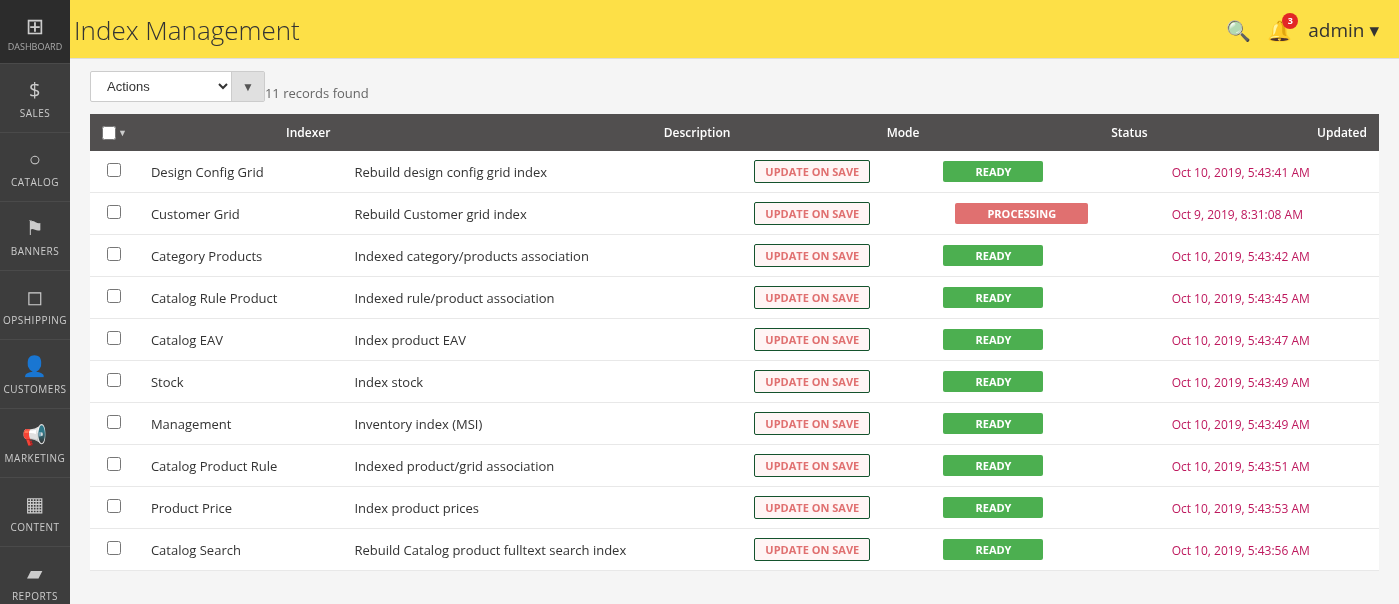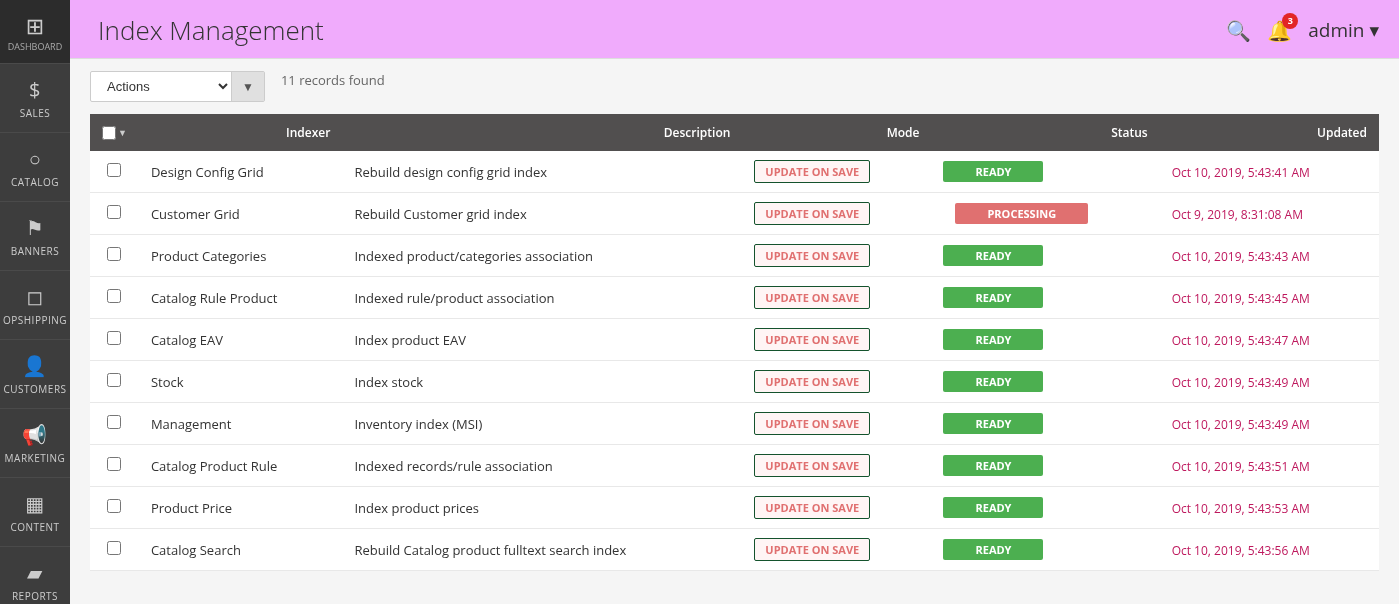--- a/index.html
+++ b/index.html
@@ -46,22 +46,22 @@
     
     .main-content {
       flex: 1;
       display: flex;
       flex-direction: column;
       overflow: hidden;
     }
 
     
     .header {
-      background: #f0abfc;
-      padding: 12px 20px 10px 28px;
+      background: #fde047;
+      padding: 12px 20px 10px 4px;
       display: flex;
       align-items: center;
       justify-content: space-between;
       border-bottom: 1px solid #ddd;
     }
     .header-title {
       font-size: 26px;
       font-weight: 300;
       color: #333;
     }
@@ -87,22 +87,21 @@
       align-items: center;
       justify-content: center;
       font-weight: bold;
     }
     .admin-label { color: #333; font-size: 19px; cursor: pointer; }
 
     
     .toolbar {
       padding: 12px 20px;
       display: flex;
-      align-items: flex-start;
-      gap: 16px;
+      align-items: flex-end;
       background: #f5f5f5;
     }
     .actions-wrapper {
       display: flex;
       align-items: center;
       border: 1px solid #ccc;
       background: #fff;
       border-radius: 2px;
     }
     .actions-select {
@@ -319,30 +318,30 @@
         <span class="status-badge status-processing">PROCESSING</span>
       </td>
       <td>
         <span class="updated-time">Oct 9, 2019, 8:31:08 AM</span>
       </td>
     </tr>
           <tr>
       <td class="checkbox-col">
         <input type="checkbox" style="">
       </td>
-      <td>Product Categories</td>
-      <td>Indexed product/categories association</td>
-      <td>
-        <span class="mode-badge">UPDATE ON SAVE</span>
-      </td>
-      <td>
-        <span class="status-badge status-ready">READY</span>
-      </td>
-      <td>
-        <span class="updated-time">Oct 10, 2019, 5:43:43 AM</span>
+      <td>Category Products</td>
+      <td>Indexed category/products association</td>
+      <td>
+        <span class="mode-badge">UPDATE ON SAVE</span>
+      </td>
+      <td>
+        <span class="status-badge status-ready">READY</span>
+      </td>
+      <td>
+        <span class="updated-time">Oct 10, 2019, 5:43:42 AM</span>
       </td>
     </tr>
           <tr>
       <td class="checkbox-col">
         <input type="checkbox" style="">
       </td>
       <td>Catalog Rule Product</td>
       <td>Indexed rule/product association</td>
       <td>
         <span class="mode-badge">UPDATE ON SAVE</span>
@@ -400,21 +399,21 @@
       </td>
       <td>
         <span class="updated-time">Oct 10, 2019, 5:43:49 AM</span>
       </td>
     </tr>
           <tr>
       <td class="checkbox-col">
         <input type="checkbox" style="">
       </td>
       <td>Catalog Product Rule</td>
-      <td>Indexed records/rule association</td>
+      <td>Indexed product/grid association</td>
       <td>
         <span class="mode-badge">UPDATE ON SAVE</span>
       </td>
       <td>
         <span class="status-badge status-ready">READY</span>
       </td>
       <td>
         <span class="updated-time">Oct 10, 2019, 5:43:51 AM</span>
       </td>
     </tr>

